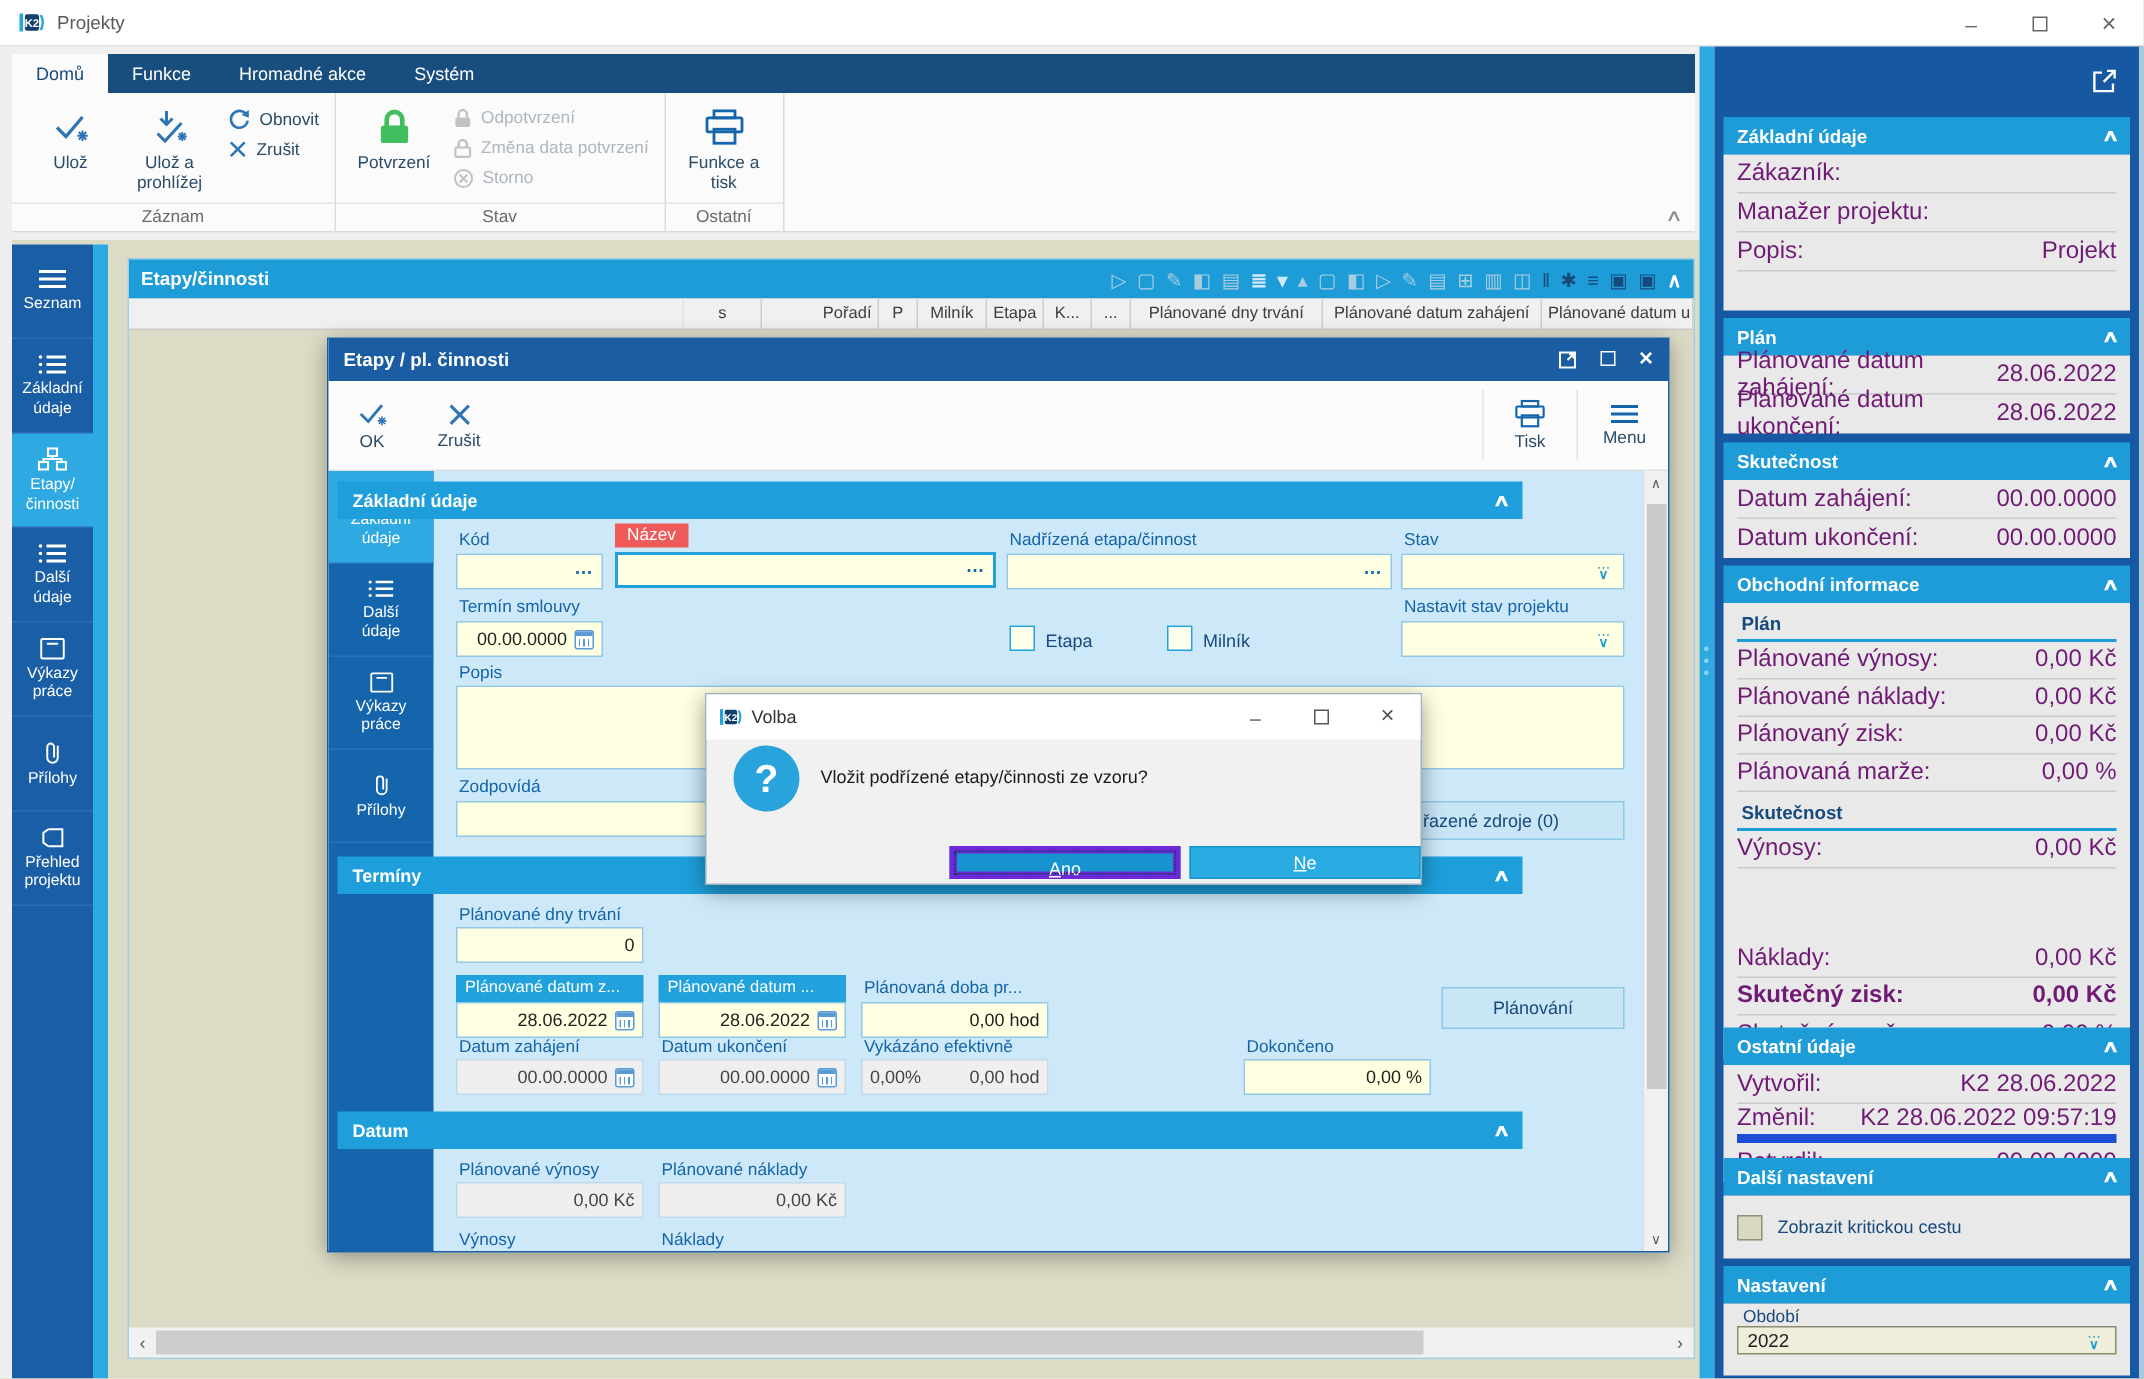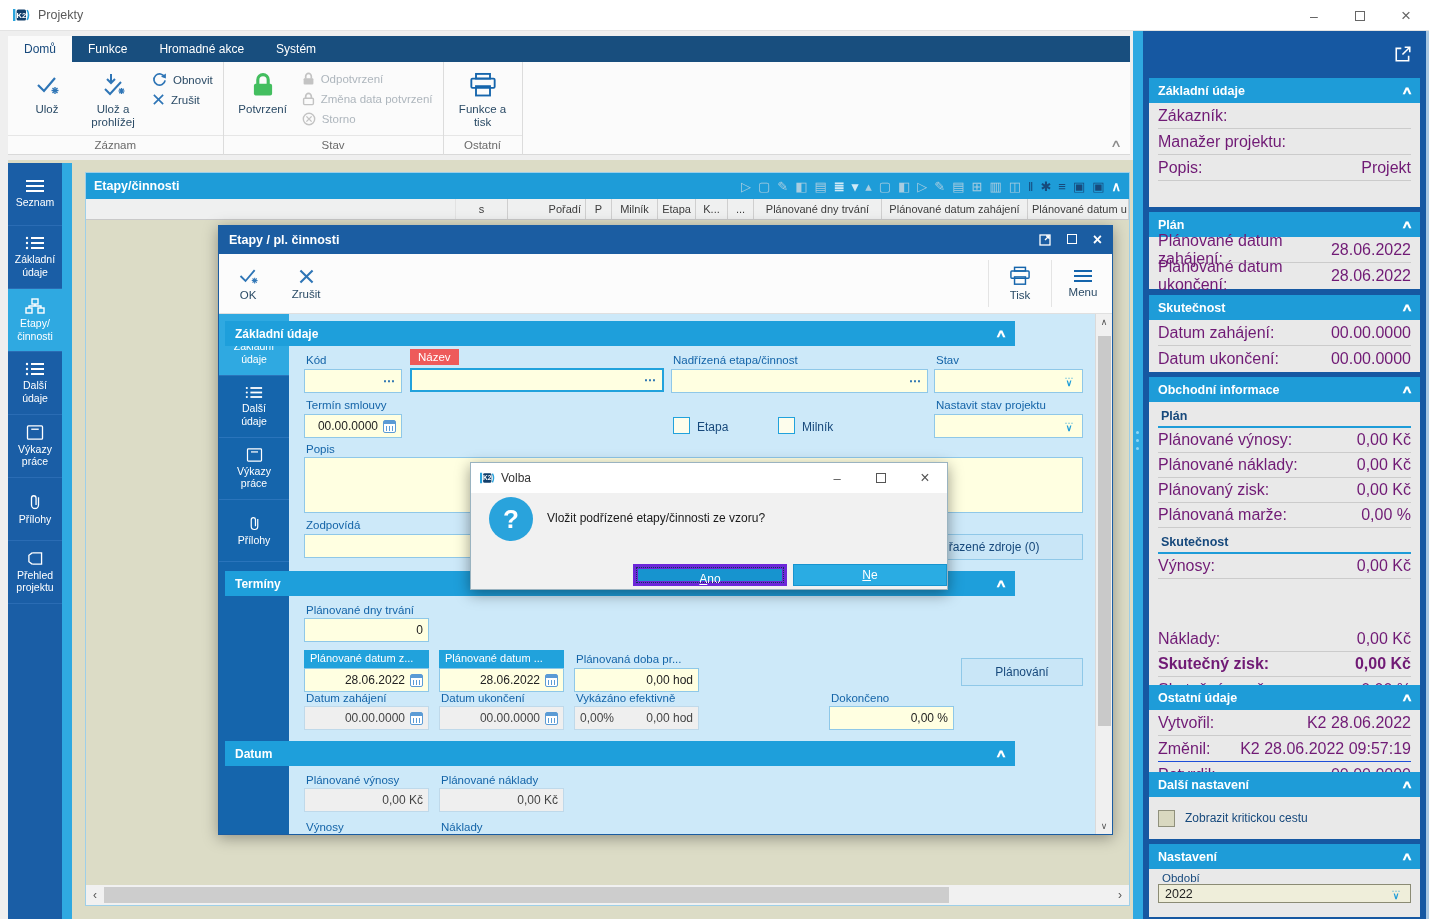--- a/index.html
+++ b/index.html
@@ -813,21 +813,21 @@
   <div class="rp" style="top:654px;">
     <div class="rp-h">
       <span>Ostatní údaje</span>
       <span style="transform:scaleX(1.5);font-size:11px;">∧</span>
     </div>
     <div class="rp-b">
       <div class="rr" style="border-bottom:1px solid #CBCBCB;">
           <span>Vytvořil:</span>
           <span>K2 28.06.2022</span>
         </div>
-      <div class="rr" style="border-bottom:1px solid #1d4ed8;">
+      <div class="rr" style="border-bottom:6px solid #1d4ed8;">
           <span>Změnil:</span>
           <span>K2 28.06.2022 09:57:19</span>
         </div>
       <div class="rr">
           <span>Potvrdil:</span>
           <span>00.00.0000</span>
         </div>
     </div>
   </div>
 

